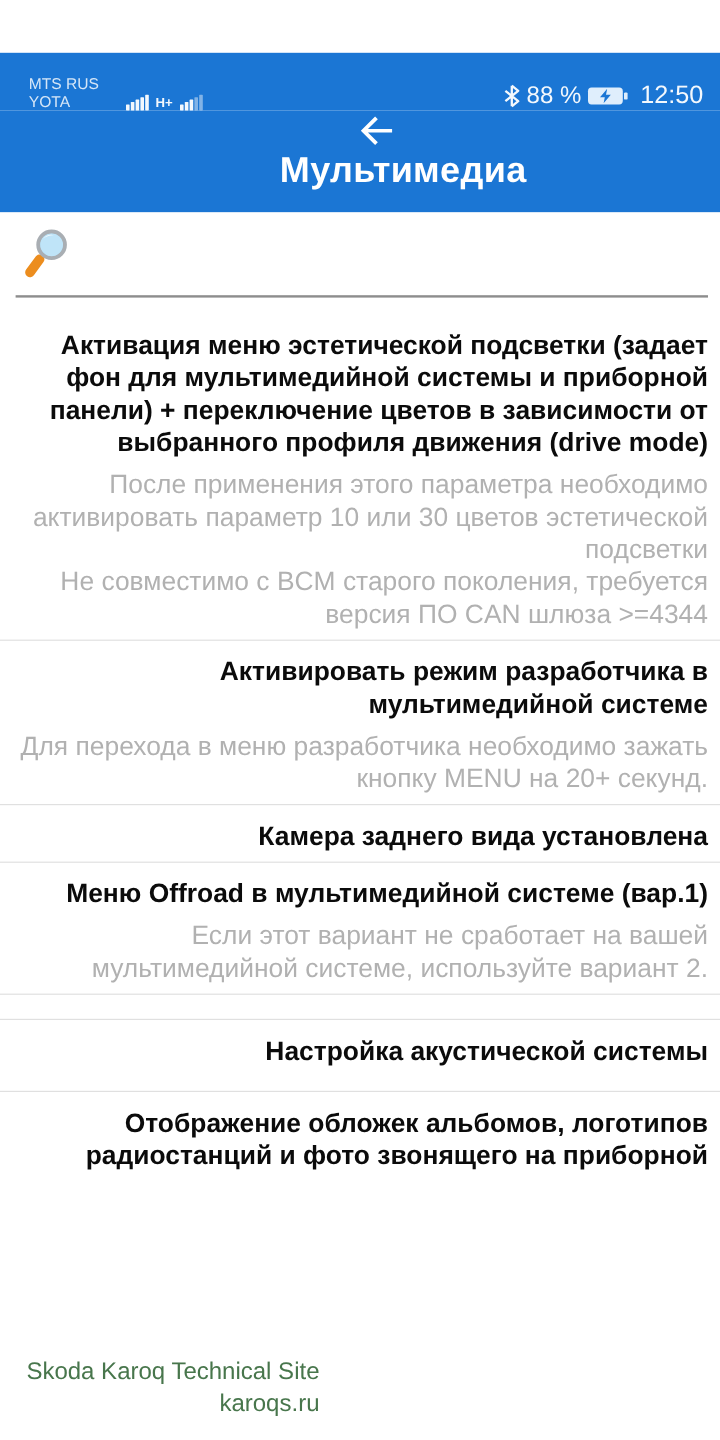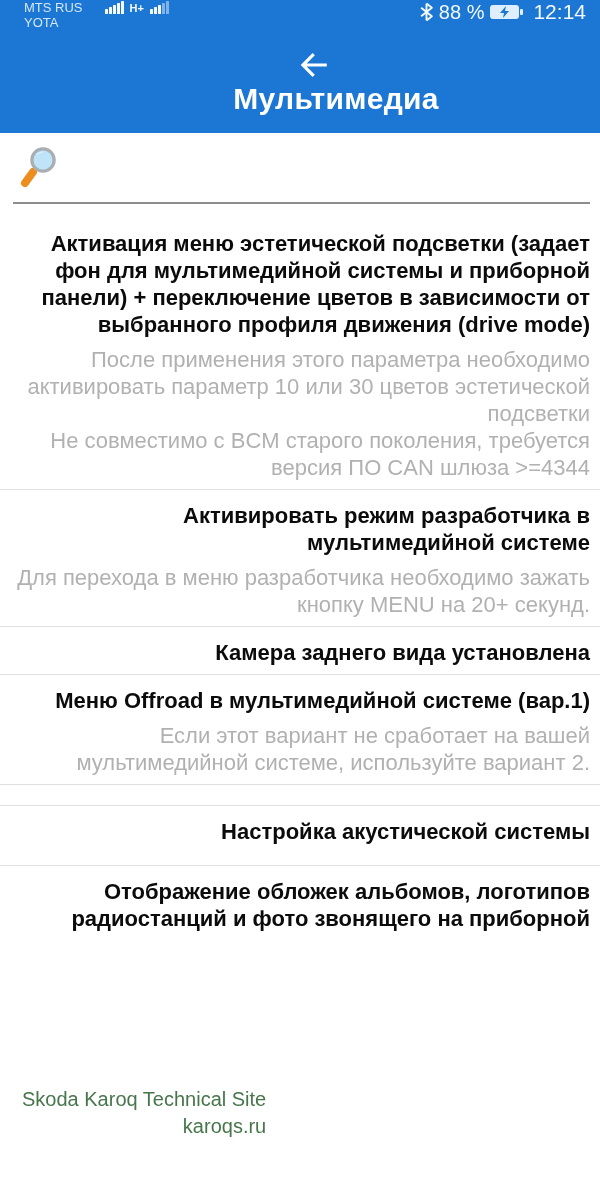--- a/index.html
+++ b/index.html
@@ -4,22 +4,22 @@
 <style>
   * { margin:0; padding:0; box-sizing:border-box; }
   html,body { background:#777; }
   body { font-family:"Liberation Sans", sans-serif; }
   .screen {
     position:relative; width:600px; height:1200px; margin:0 auto;
     background:#ffffff; overflow:hidden;
   }
   
   .status-bar {
-    height:48px; background:var(--blue); display:flex; align-items:flex-start;
-    padding:0 14px; color:#fff;
+    height:48px; background:var(--blue); display:flex; align-items:flex-end;
+    padding:0 14px; color:#fff;margin-top:44px;
   }
   .carrier { font-size:13px; line-height:15px; color:rgba(255,255,255,.82); margin-left:10px; }
   .sig-wrap { display:flex; align-items:flex-end; margin-left:22px; gap:6px; }
   .bars { display:flex; align-items:flex-end; gap:1px; }
   .bars i { display:block; width:3px; background:rgba(255,255,255,.95); border-radius:0.5px; }
   .bars i:nth-child(1){height:5px;} .bars i:nth-child(2){height:7px;}
   .bars i:nth-child(3){height:9px;} .bars i:nth-child(4){height:11px;}
   .bars i:nth-child(5){height:13px;}
   .bars.dim i:nth-child(4), .bars.dim i:nth-child(5){ background:rgba(255,255,255,.45); }
   .net-type { font-size:11px; font-weight:bold; color:rgba(255,255,255,.95); align-self:flex-start; margin-top:2px; }
@@ -87,21 +87,21 @@
     <div class="sb-right">
       <svg width="15" height="20" viewBox="0 0 14 18">
         <path d="M7 1 L7 17 M7 1 L12 5 L2 13 M7 17 L12 13 L2 5" fill="none" stroke="rgba(255,255,255,.95)" stroke-width="1.8" stroke-linejoin="round"></path>
       </svg>
       <span class="pct">88 %</span>
       <svg width="36" height="20" viewBox="0 0 36 20">
         <rect x="1" y="3" width="29" height="14" rx="3" fill="rgba(240,248,255,.92)"></rect>
         <rect x="31" y="7" width="3" height="6" rx="1" fill="rgba(240,248,255,.92)"></rect>
         <path d="M17 4 L11 11 L15 11 L14 16 L20 9 L16 9 Z" fill="#1b76d4"></path>
       </svg>
-      <span class="time">12:14</span>
+      <span class="time">12:50</span>
     </div>
   </div>
 
   <div class="app-bar">
     <svg class="back-btn" viewBox="0 0 24 24">
       <path d="M21 11 H6.8 l5.8-5.8 L11 3.6 l-8.4 8.4 8.4 8.4 1.6-1.6 L6.8 13 H21 v-2 z" fill="#ffffff"></path>
     </svg>
     <div class="app-title">Мультимедиа</div>
   </div>
 

